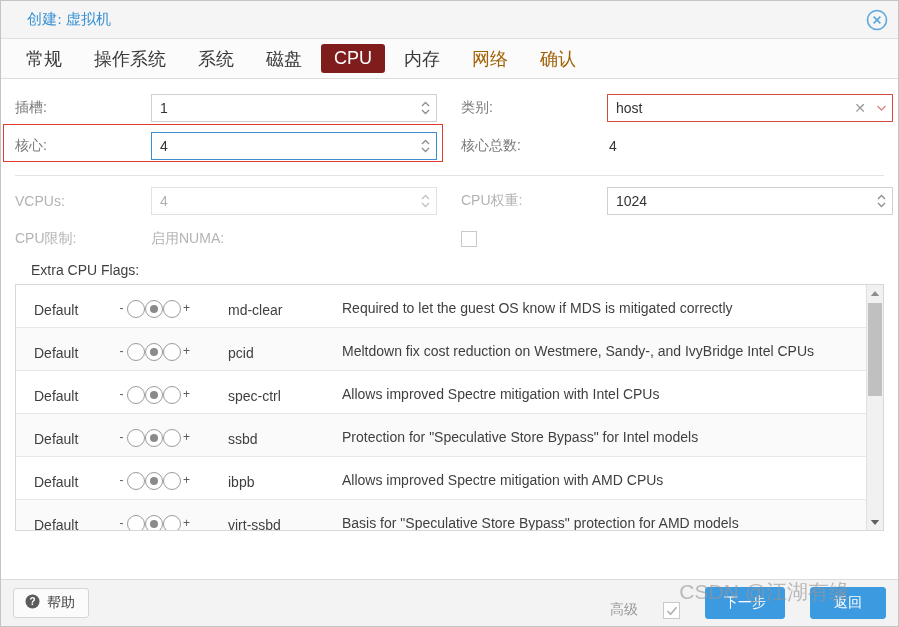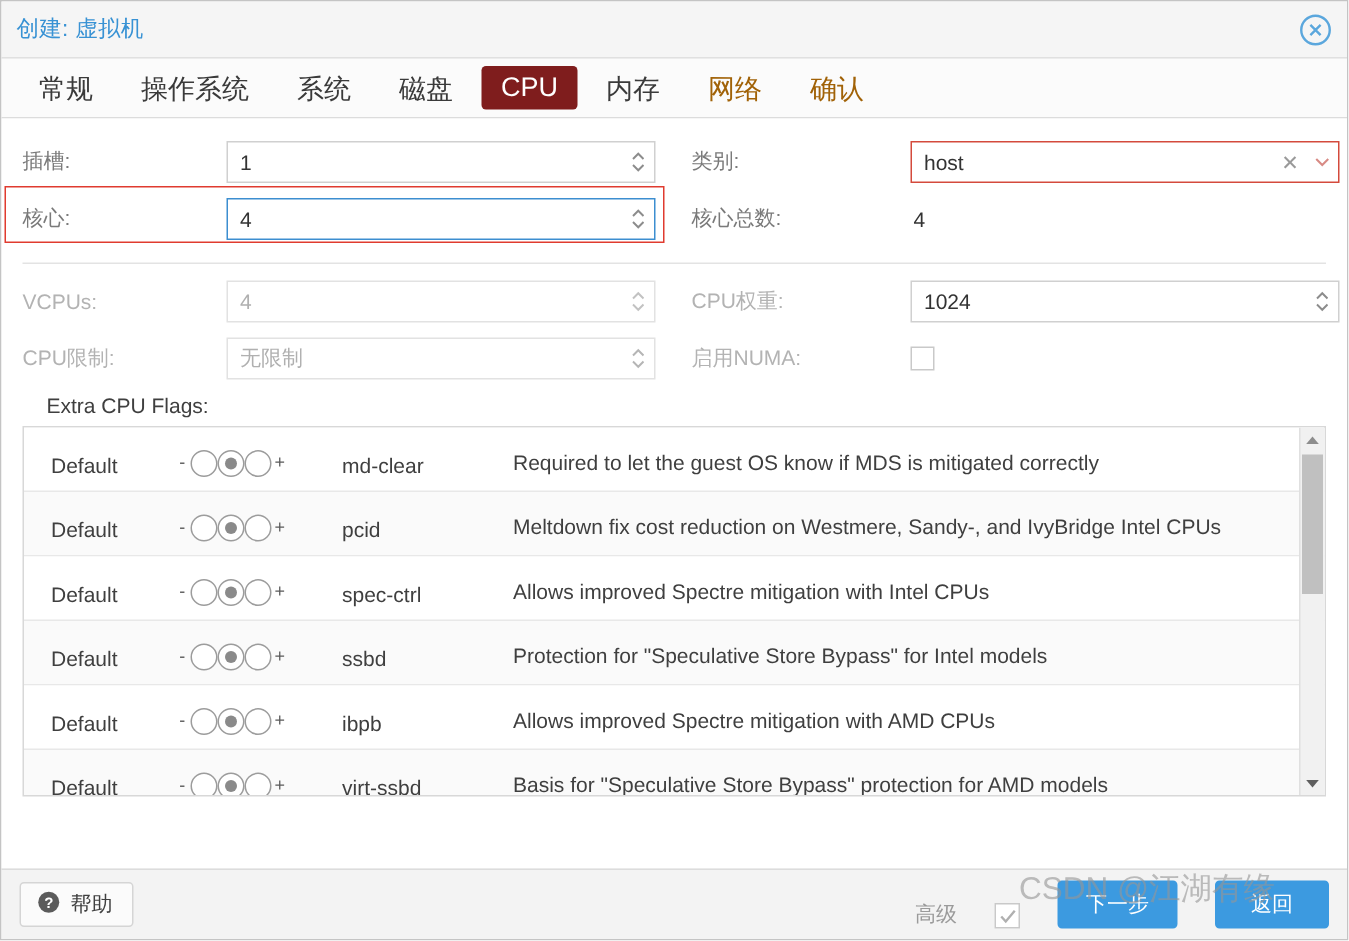--- a/index.html
+++ b/index.html
@@ -17,22 +17,23 @@
     border: 1px solid #c4c4c4;
     display: flex; flex-direction: column;
   }
 
   
   .titlebar {
     height: 38px; flex: 0 0 38px;
     background: #f5f5f5;
     border-bottom: 1px solid #e0e0e0;
     display: flex; align-items: center;
-    padding: 0 10px;
+    padding: 0 26px;
     position: relative;
+    font-family: Liberation Serif, serif;
   }
   .title-text {
     color: #3892d4;
     font-size: 15px;
     letter-spacing: .2px;
   }
   .close-btn {
     position: absolute; right: 10px; top: 50%;
     transform: translateY(-50%);
     width: 22px; height: 22px;
@@ -386,31 +387,20 @@
           <span class="spin">
             <svg width="11" height="20" viewBox="0 0 11 20">
               <path d="M2 8 L5.5 4.5 L9 8" fill="none" stroke="#8c8c8c" stroke-width="1.3"></path>
               <path d="M2 12 L5.5 15.5 L9 12" fill="none" stroke="#8c8c8c" stroke-width="1.3"></path>
             </svg>
           </span>
         </div>
       </div>
 
       <div class="lbl dim">CPU限制:</div>
-      <div>
-        <div class="field disabled">
-          <input type="text" value="无限制" style="">
-          <span class="spin">
-            <svg width="11" height="20" viewBox="0 0 11 20">
-              <path d="M2 8 L5.5 4.5 L9 8" fill="none" stroke="#b5b5b5" stroke-width="1.3"></path>
-              <path d="M2 12 L5.5 15.5 L9 12" fill="none" stroke="#b5b5b5" stroke-width="1.3"></path>
-            </svg>
-          </span>
-        </div>
-      </div>
       <div class="lbl dim">启用NUMA:</div>
       <div>
         <div class="numa-box"></div>
       </div>
     </div>
 
     <div class="flags-label">Extra CPU Flags:</div>
 
     <div class="table-wrap">
       <div class="table-scroll" id="flag-rows">

